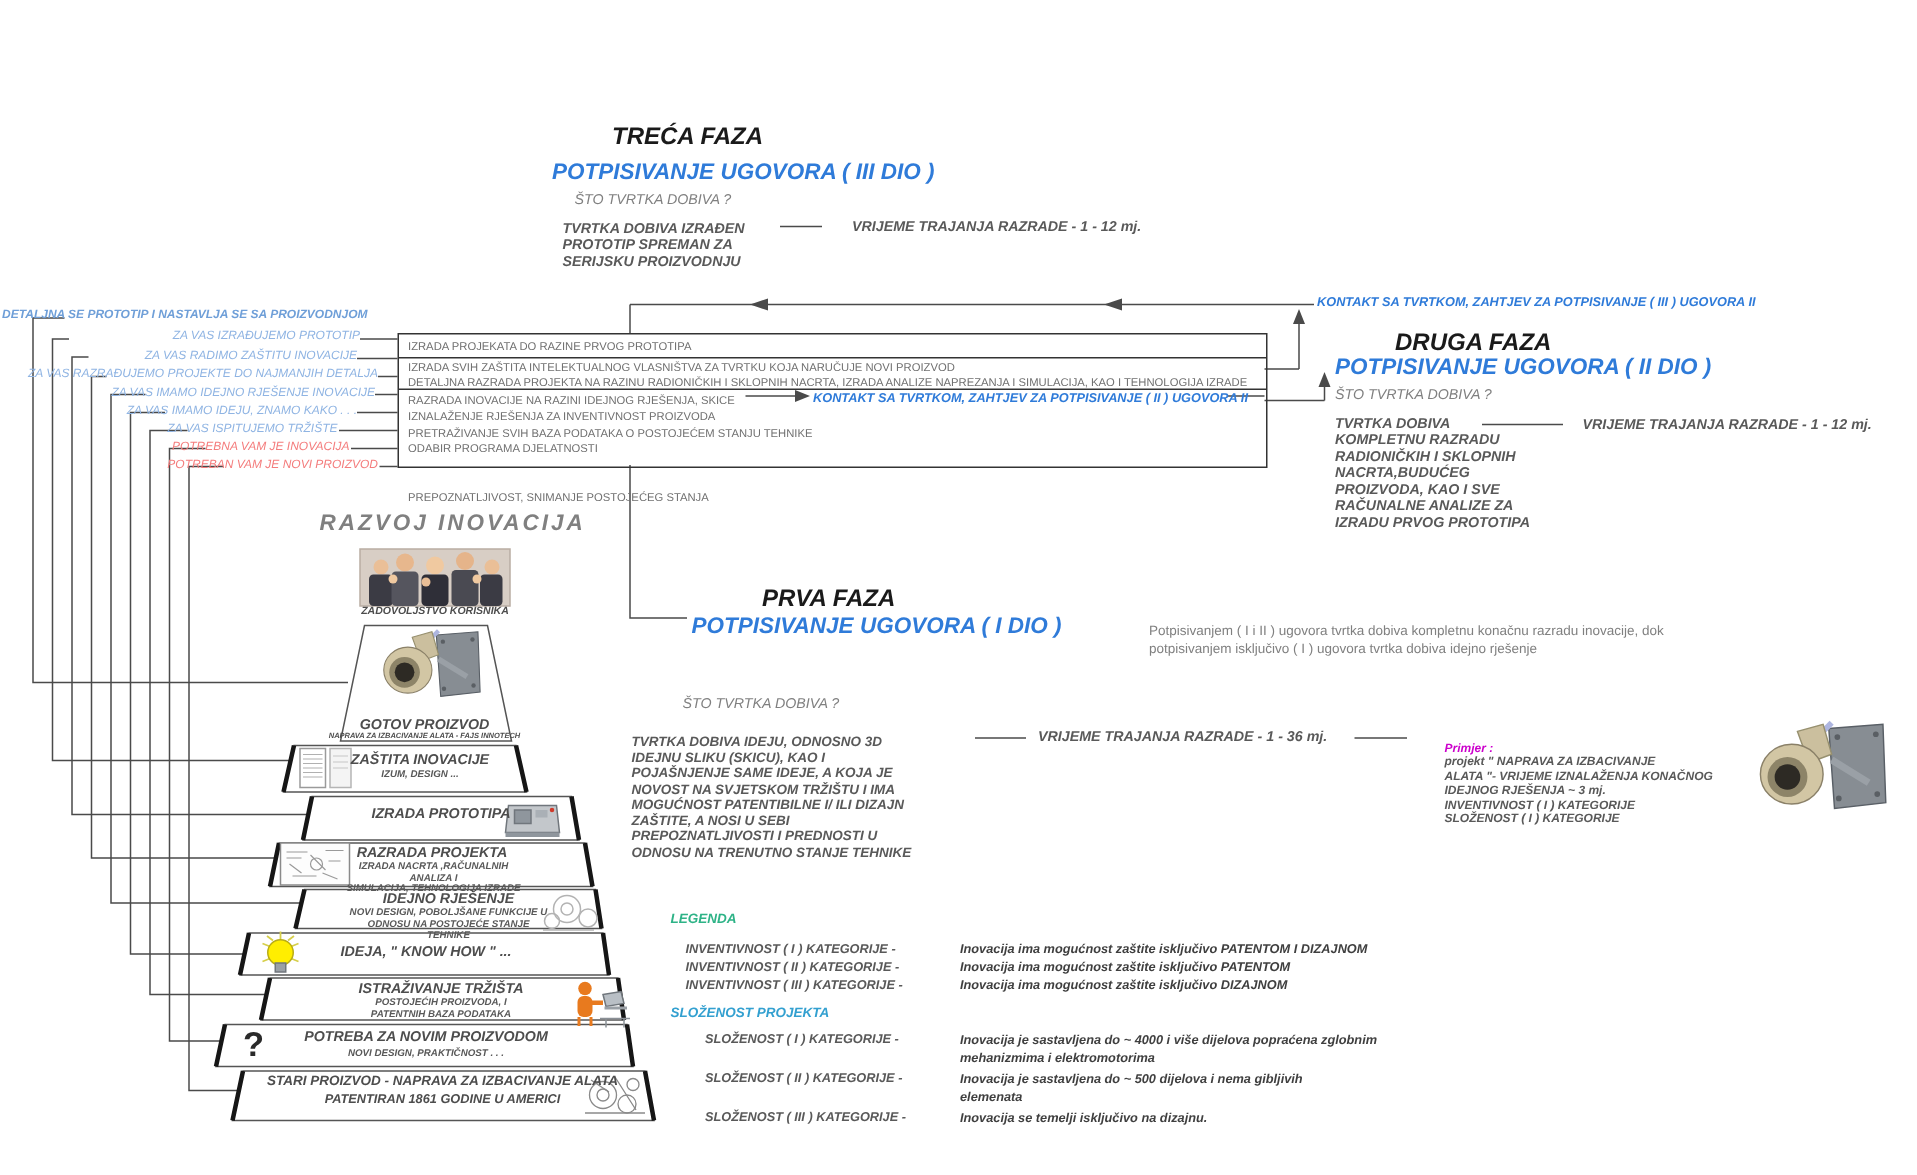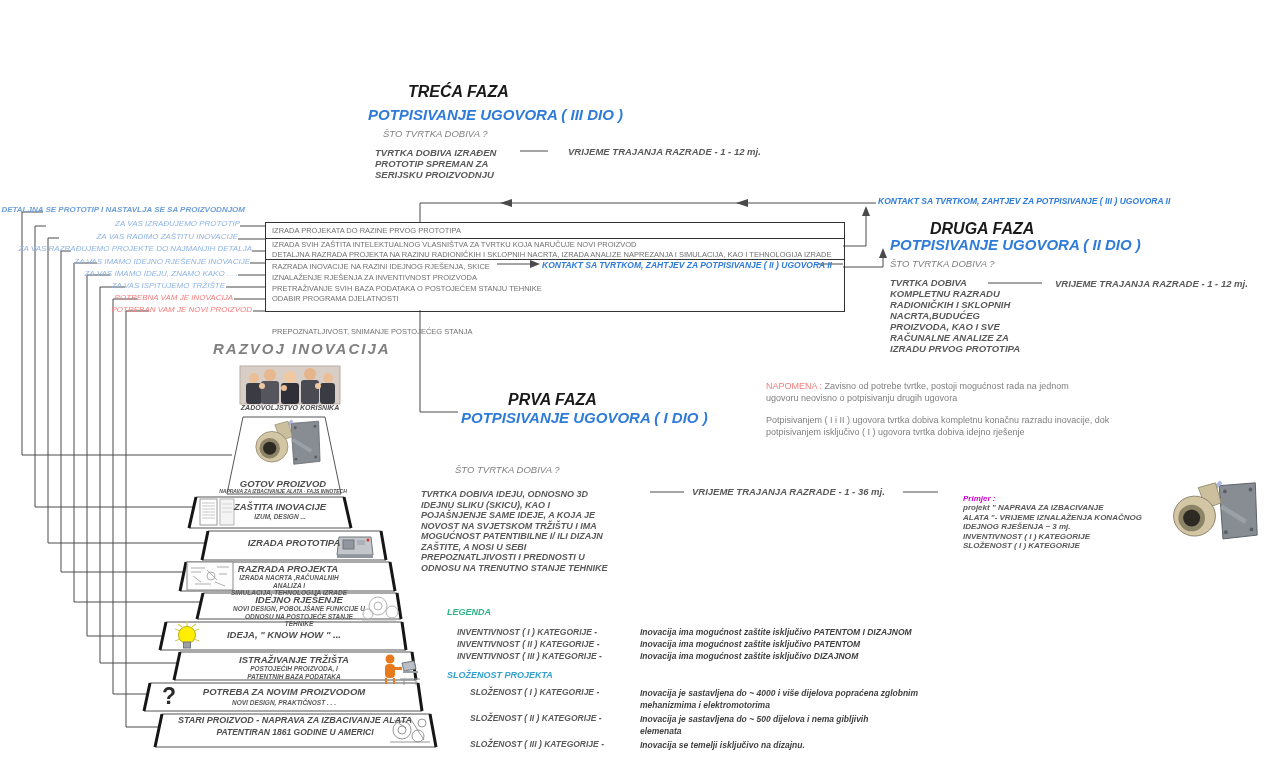--- a/index.html
+++ b/index.html
@@ -234,25 +234,20 @@
   <div class="abs it q mgray" style="left:890px;top:258px;">ŠTO TVRTKA DOBIVA ?</div>
   <div class="abs bi res gray pre" style="left:890px;top:277px;width:175px;">TVRTKA DOBIVA
 KOMPLETNU RAZRADU
 RADIONIČKIH I SKLOPNIH
 NACRTA,BUDUĆEG
 PROIZVODA, KAO I SVE
 RAČUNALNE ANALIZE ZA
 IZRADU PRVOG PROTOTIPA</div>
   <div class="abs bi dur gray" style="left:1055px;top:278px;">VRIJEME TRAJANJA RAZRADE - 1 - 12 mj.</div>
 
-  <div class="abs" style="left:766px;top:380px;width:400px;font-size:9px;line-height:12px;">
-    <span class="salmon">NAPOMENA :</span>
-    <span class="mgray pre">Zavisno od potrebe tvrtke, postoji mogućnost rada na jednom
-ugovoru neovisno o potpisivanju drugih ugovora</span>
-  </div>
   <div class="abs mgray pre" style="left:766px;top:414px;width:420px;font-size:9px;line-height:12px;">Potpisivanjem ( I i II ) ugovora tvrtka dobiva kompletnu konačnu razradu inovacije, dok
 potpisivanjem isključivo ( I ) ugovora tvrtka dobiva idejno rješenje</div>
 
   <div class="abs bi mgray" style="left:213px;top:340px;font-size:15px;letter-spacing:2px;">RAZVOJ INOVACIJA</div>
   <div class="abs bi ctr" style="left:240px;top:404px;width:100px;font-size:7px;color:#4d4d4d;">ZADOVOLJSTVO KORISNIKA</div>
 
   <div class="abs bi phase" style="left:508px;top:391px;">PRVA FAZA</div>
   <div class="abs bi contract blue" style="left:461px;top:409px;">POTPISIVANJE UGOVORA ( I DIO )</div>
   <div class="abs it q mgray" style="left:455px;top:464px;">ŠTO TVRTKA DOBIVA ?</div>
   <div class="abs bi pre gray" style="left:421px;top:489px;width:215px;font-size:9px;line-height:10.5px;">TVRTKA DOBIVA IDEJU, ODNOSNO 3D

